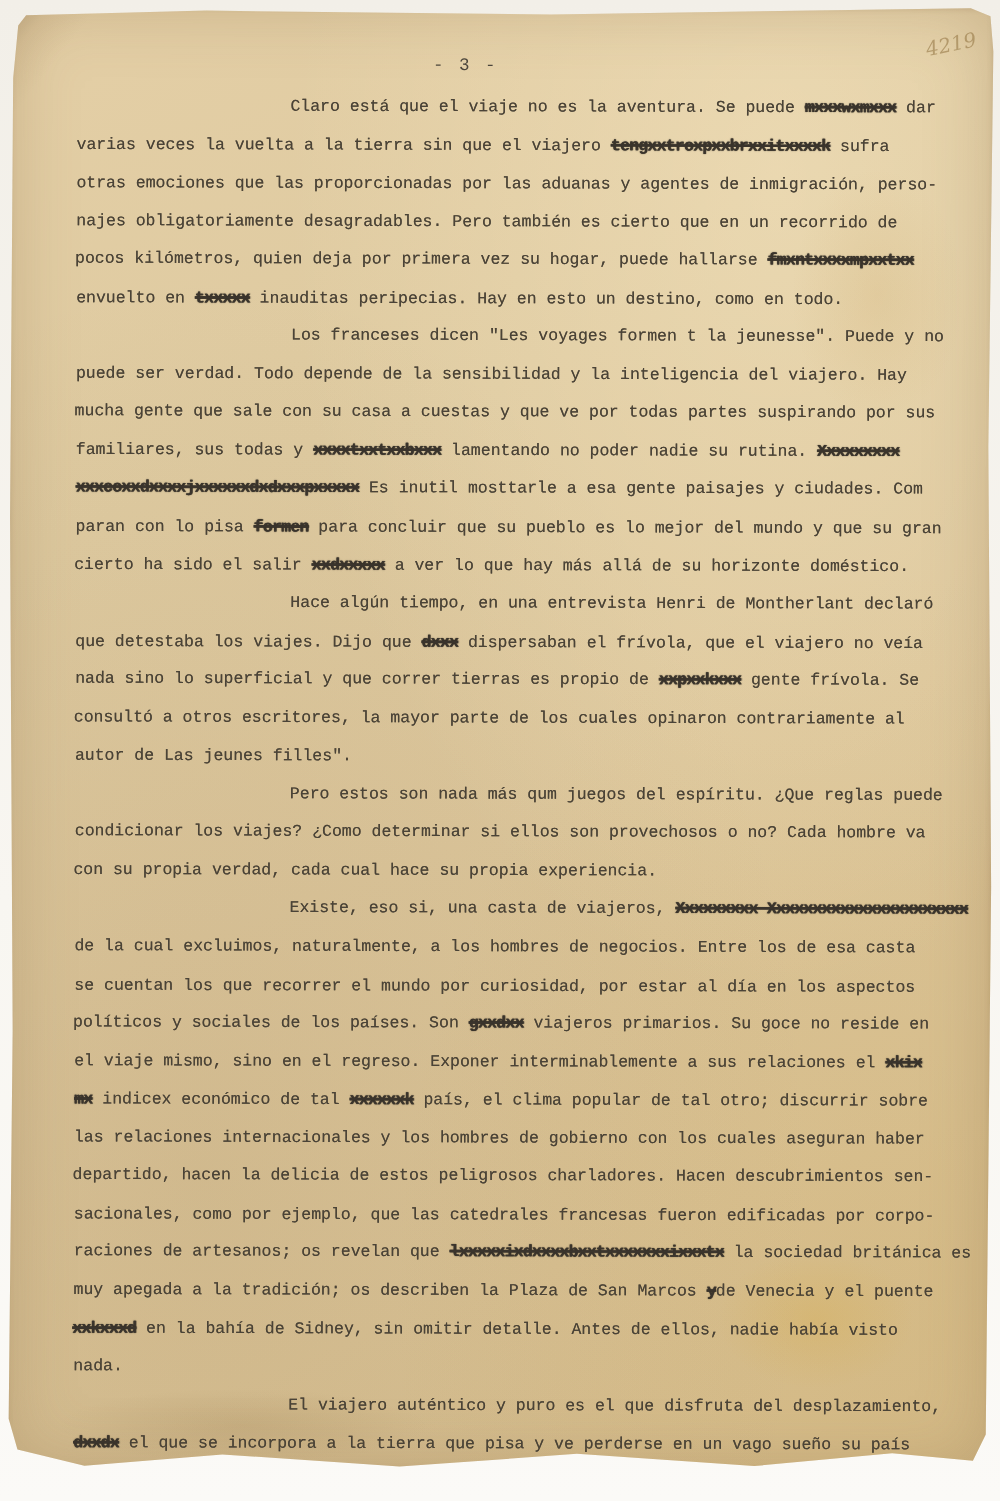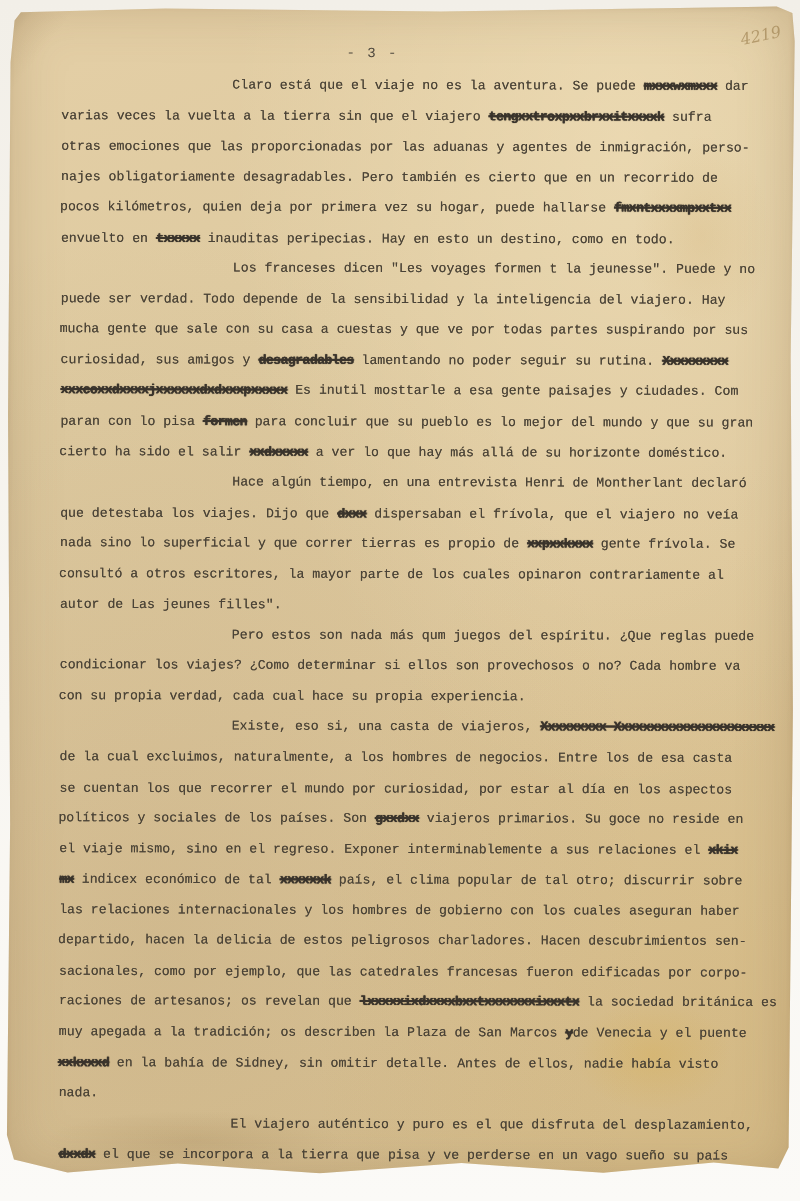--- a/index.html
+++ b/index.html
@@ -70,21 +70,21 @@
   <div class="typed">
       <div class="tline indent"><span class="seg">Claro está que el viaje no es la aventura. Se puede </span><span class="seg strike">mxxxwxmxxx</span><span class="seg"> dar</span></div>
       <div class="tline"><span class="seg">varias veces la vuelta a la tierra sin que el viajero </span><span class="seg strike">tengxxtroxpxxbrxxitxxxxk</span><span class="seg"> sufra</span></div>
       <div class="tline"><span class="seg">otras emociones que las proporcionadas por las aduanas y agentes de inmigración, perso-</span></div>
       <div class="tline"><span class="seg">najes obligatoriamente desagradables. Pero también es cierto que en un recorrido de</span></div>
       <div class="tline"><span class="seg">pocos kilómetros, quien deja por primera vez su hogar, puede hallarse </span><span class="seg strike">fmxntxxxxmpxxtxx</span></div>
       <div class="tline"><span class="seg">envuelto en </span><span class="seg strike">txxxxx</span><span class="seg"> inauditas peripecias. Hay en esto un destino, como en todo.</span></div>
       <div class="tline indent"><span class="seg">Los franceses dicen "Les voyages formen t la jeunesse". Puede y no</span></div>
       <div class="tline"><span class="seg">puede ser verdad. Todo depende de la sensibilidad y la inteligencia del viajero. Hay</span></div>
       <div class="tline"><span class="seg">mucha gente que sale con su casa a cuestas y que ve por todas partes suspirando por sus</span></div>
-      <div class="tline"><span class="seg">curiosidad, sus amigos y </span><span class="seg strike">desagradables</span><span class="seg"> lamentando no poder seguir su rutina. </span><span class="seg strike">Xxxxxxxxx</span></div>
+      <div class="tline"><span class="seg">familiares, sus todas y </span><span class="seg strike">xxxxtxxtxxbxxx</span><span class="seg"> lamentando no poder nadie su rutina. </span><span class="seg strike">Xxxxxxxxx</span></div>
       <div class="tline"><span class="seg strike">xxxcoxxdxxxxjxxxxxxdxdxxxpxxxxx</span><span class="seg"> Es inutil mosttarle a esa gente paisajes y ciudades. Com</span></div>
       <div class="tline"><span class="seg">paran con lo pisa </span><span class="seg strike">formen</span><span class="seg"> para concluir que su pueblo es lo mejor del mundo y que su gran</span></div>
       <div class="tline"><span class="seg">cierto ha sido el salir </span><span class="seg strike">xxdxxxxx</span><span class="seg"> a ver lo que hay más allá de su horizonte doméstico.</span></div>
       <div class="tline indent"><span class="seg">Hace algún tiempo, en una entrevista Henri de Montherlant declaró</span></div>
       <div class="tline"><span class="seg">que detestaba los viajes. Dijo que </span><span class="seg strike">dxxx</span><span class="seg"> dispersaban el frívola, que el viajero no veía</span></div>
       <div class="tline"><span class="seg">nada sino lo superficial y que correr tierras es propio de </span><span class="seg strike">xxpxxkxxx</span><span class="seg"> gente frívola. Se</span></div>
       <div class="tline"><span class="seg">consultó a otros escritores, la mayor parte de los cuales opinaron contrariamente al</span></div>
       <div class="tline"><span class="seg">autor de Las jeunes filles".</span></div>
       <div class="tline indent"><span class="seg">Pero estos son nada más qum juegos del espíritu. ¿Que reglas puede</span></div>
       <div class="tline"><span class="seg">condicionar los viajes? ¿Como determinar si ellos son provechosos o no? Cada hombre va</span></div>

